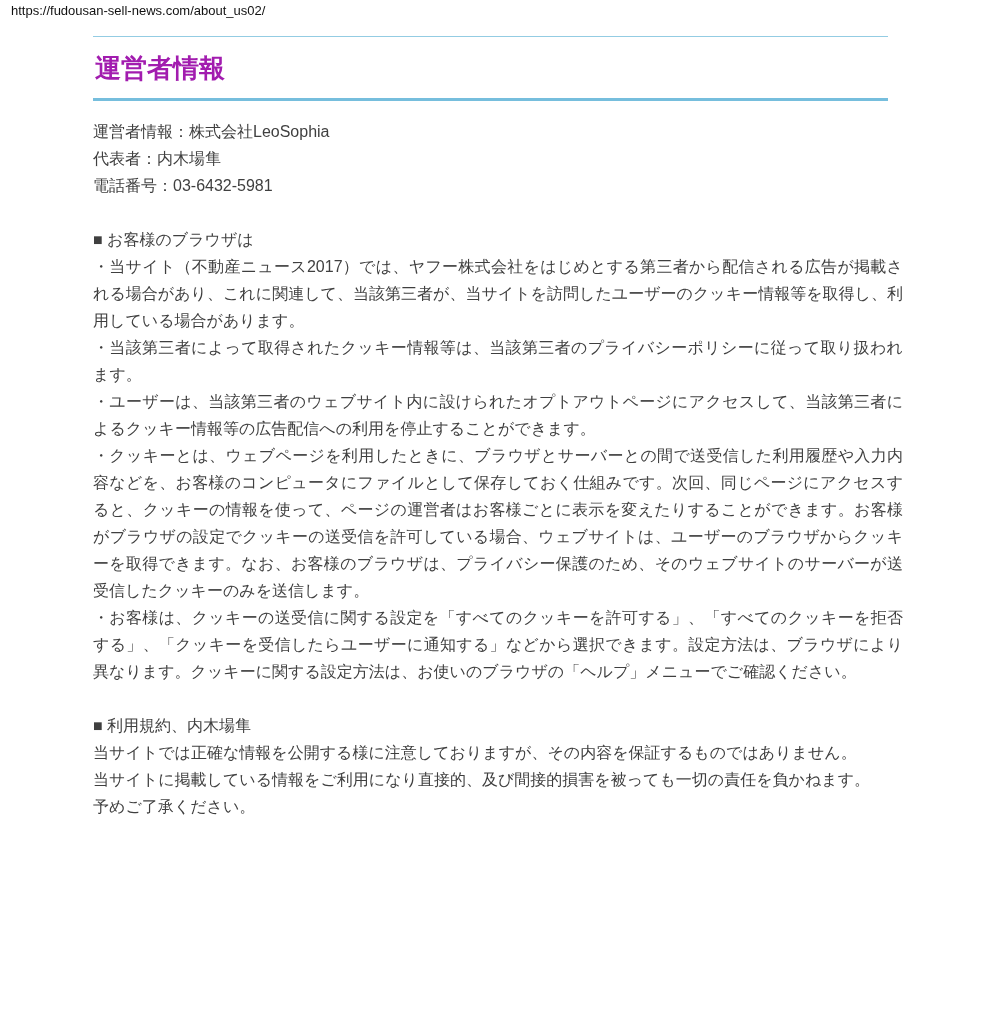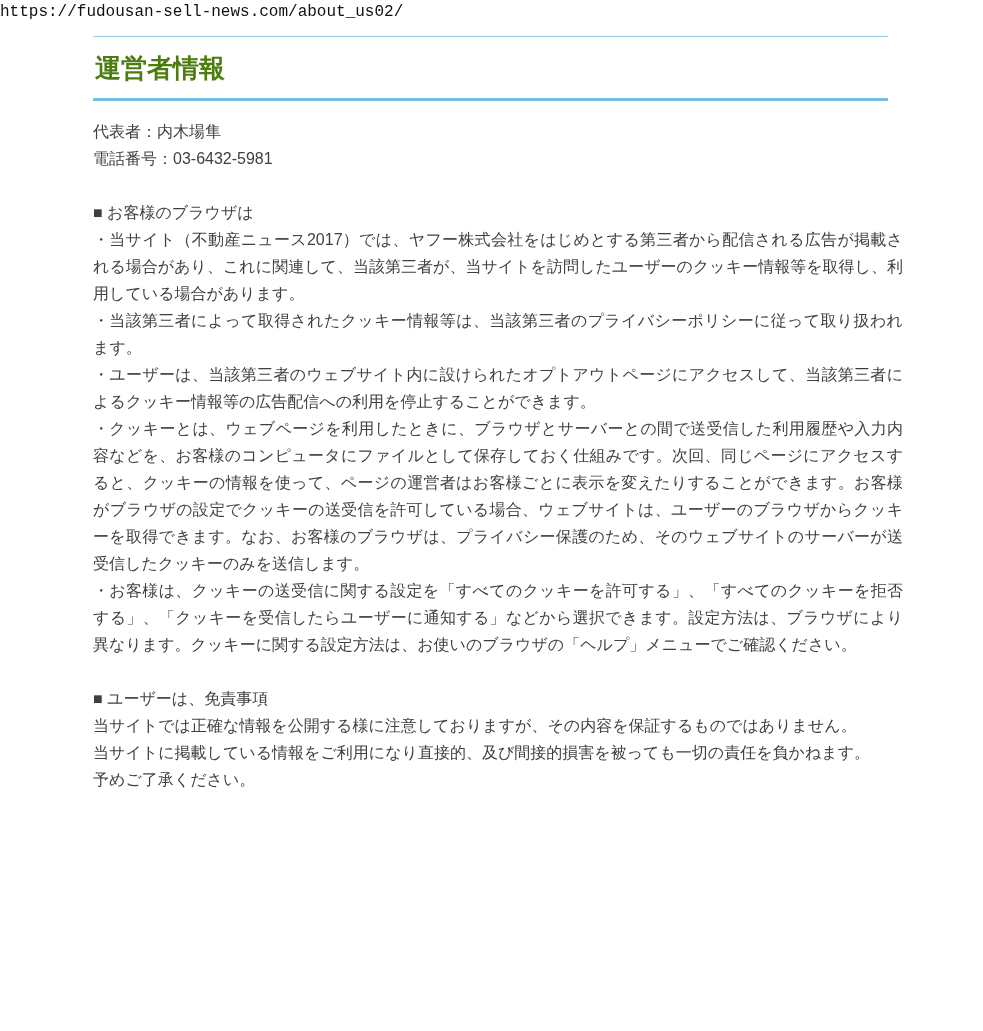--- a/index.html
+++ b/index.html
@@ -11,41 +11,41 @@
     height: 1031px;
     position: relative;
     overflow: hidden;
     background: #ffffff;
     font-family: "Liberation Sans", "DejaVu Sans", sans-serif;
     color: #3f3f3f;
   }
   .url-caption {
     position: absolute;
     top: 3px;
-    left: 0;
-    font-family: Liberation Mono, monospace;
-    font-size: 16px;
+    left: 11px;
+    font-family: Liberation Sans, sans-serif;
+    font-size: 13px;
     color: #111111;
     letter-spacing: 0px;
     white-space: nowrap;
   }
   .content {
     margin: 36px 0 0 93px;
   }
   .page-header {
     width: 795px;
     border-top: 1px solid #93cce3;
     border-bottom: 3px solid #76bedd;
     padding: 16px 0 14px 2px;
     box-sizing: border-box;
   }
   .page-title {
     font-size: 26px;
     font-weight: bold;
-    color: #4d7c0f;
+    color: #a21caf;
     line-height: 1.2;
     margin: 0;
   }
   .body-text {
     width: 810px;
     margin-top: 17px;
     font-size: 16px;
     line-height: 27px;
     text-align: justify;
   }
@@ -62,29 +62,30 @@
 <div class="url-caption">https://fudousan-sell-news.com/about_us02/</div>
 
 <div class="content">
 
   <div class="page-header">
     <h1 class="page-title">運営者情報</h1>
   </div>
 
   <div class="body-text">
 
+    <p>運営者情報：株式会社LeoSophia</p>
     <p>代表者：内木場隼</p>
     <p>電話番号：03-6432-5981</p>
 
     <p class="section-heading">■ お客様のブラウザは</p>
     <p>・当サイト（不動産ニュース2017）では、ヤフー株式会社をはじめとする第三者から配信される広告が掲載される場合があり、これに関連して、当該第三者が、当サイトを訪問したユーザーのクッキー情報等を取得し、利用している場合があります。</p>
     <p>・当該第三者によって取得されたクッキー情報等は、当該第三者のプライバシーポリシーに従って取り扱われます。</p>
     <p>・ユーザーは、当該第三者のウェブサイト内に設けられたオプトアウトページにアクセスして、当該第三者によるクッキー情報等の広告配信への利用を停止することができます。</p>
     <p>・クッキーとは、ウェブページを利用したときに、ブラウザとサーバーとの間で送受信した利用履歴や入力内容などを、お客様のコンピュータにファイルとして保存しておく仕組みです。次回、同じページにアクセスすると、クッキーの情報を使って、ページの運営者はお客様ごとに表示を変えたりすることができます。お客様がブラウザの設定でクッキーの送受信を許可している場合、ウェブサイトは、ユーザーのブラウザからクッキーを取得できます。なお、お客様のブラウザは、プライバシー保護のため、そのウェブサイトのサーバーが送受信したクッキーのみを送信します。</p>
     <p>・お客様は、クッキーの送受信に関する設定を「すべてのクッキーを許可する」、「すべてのクッキーを拒否する」、「クッキーを受信したらユーザーに通知する」などから選択できます。設定方法は、ブラウザにより異なります。クッキーに関する設定方法は、お使いのブラウザの「ヘルプ」メニューでご確認ください。</p>
 
-    <p class="section-heading">■ ユーザーは、免責事項</p>
+    <p class="section-heading">■ 利用規約、内木場隼</p>
     <p>当サイトでは正確な情報を公開する様に注意しておりますが、その内容を保証するものではありません。</p>
     <p>当サイトに掲載している情報をご利用になり直接的、及び間接的損害を被っても一切の責任を負かねます。</p>
     <p>予めご了承ください。</p>
 
   </div>
 </div>
 
 </body></html>

